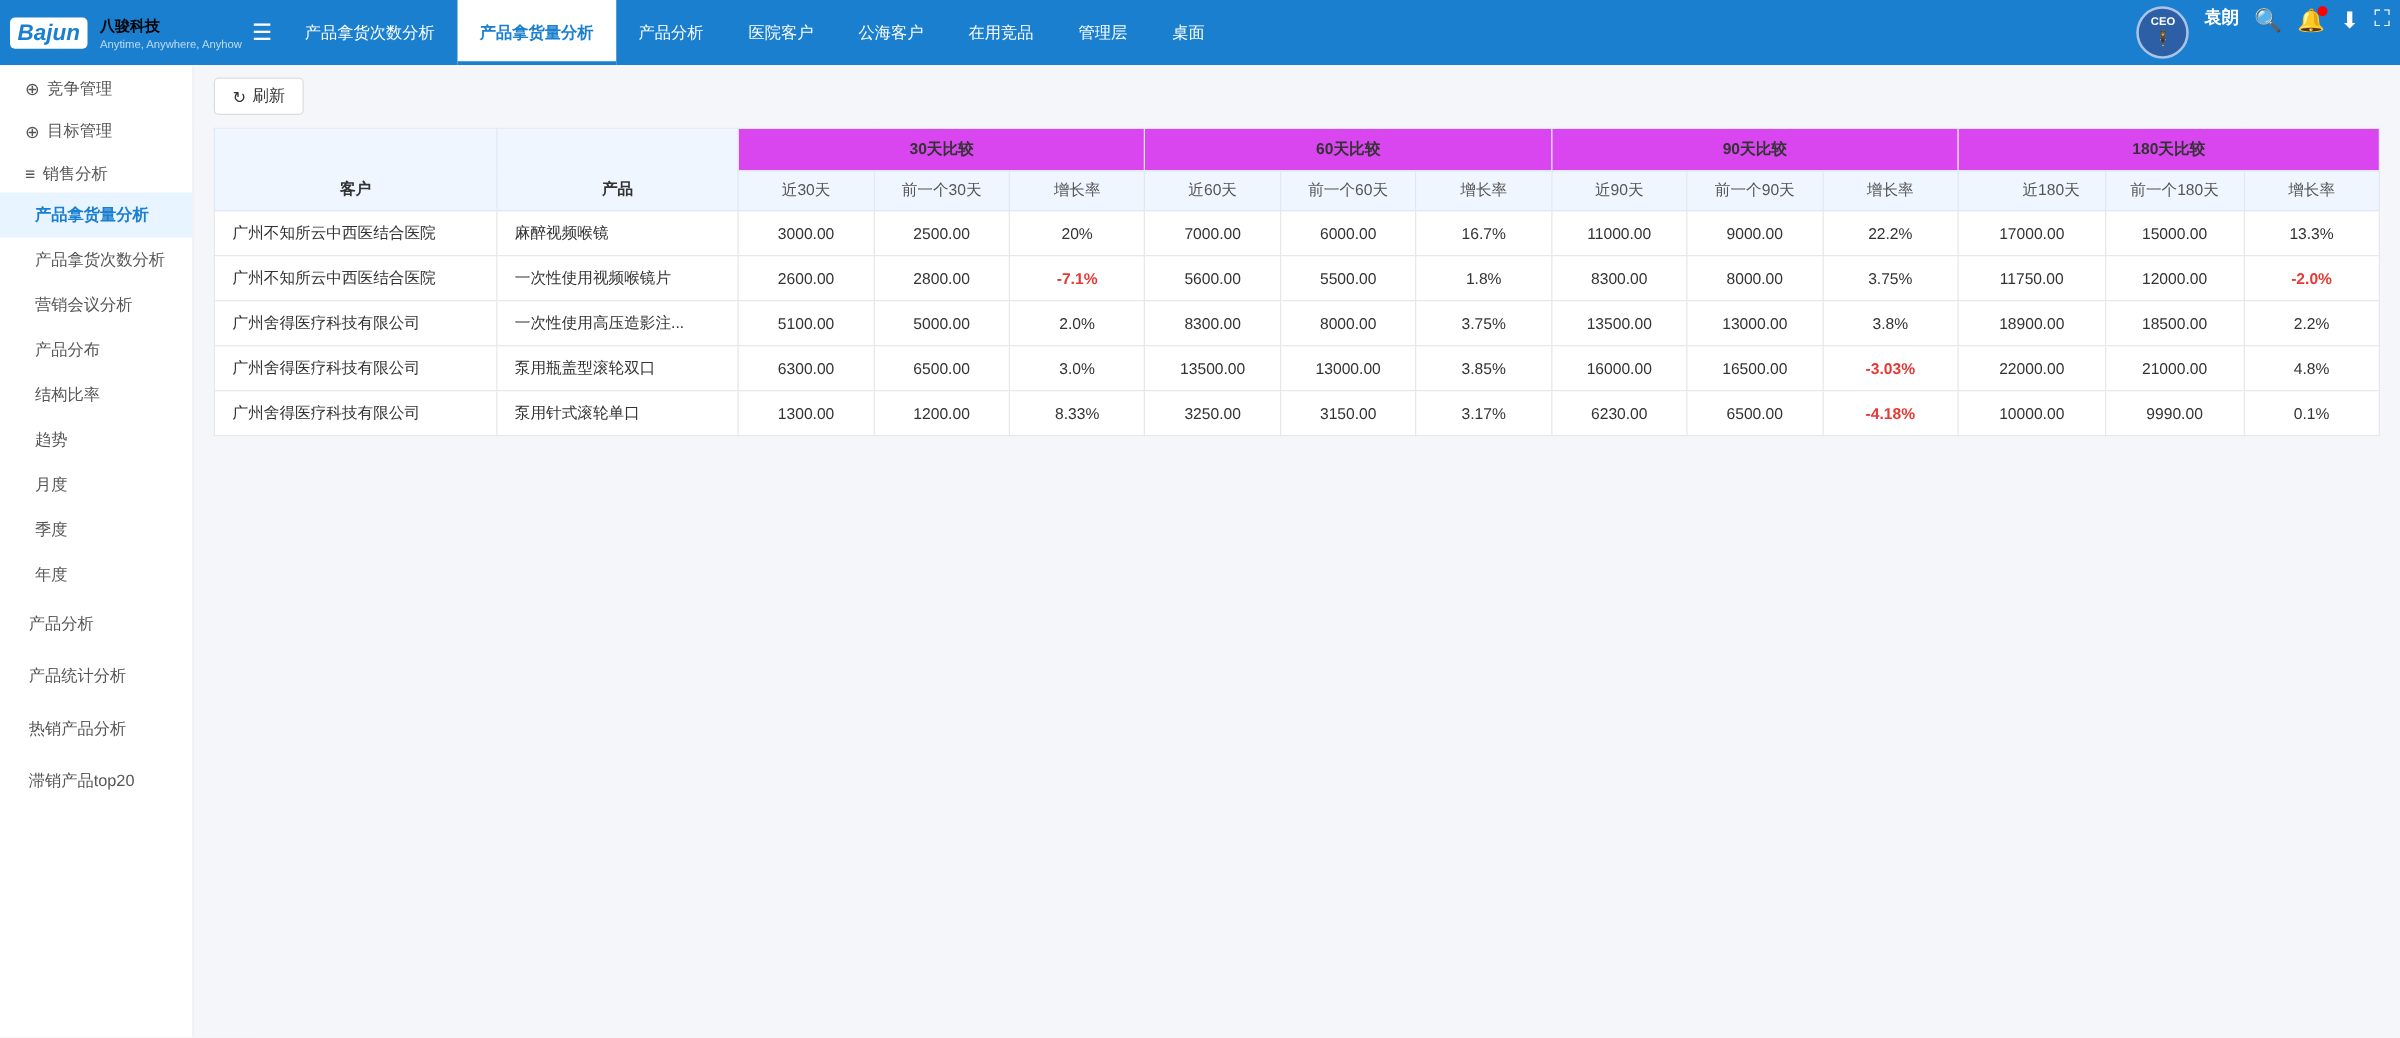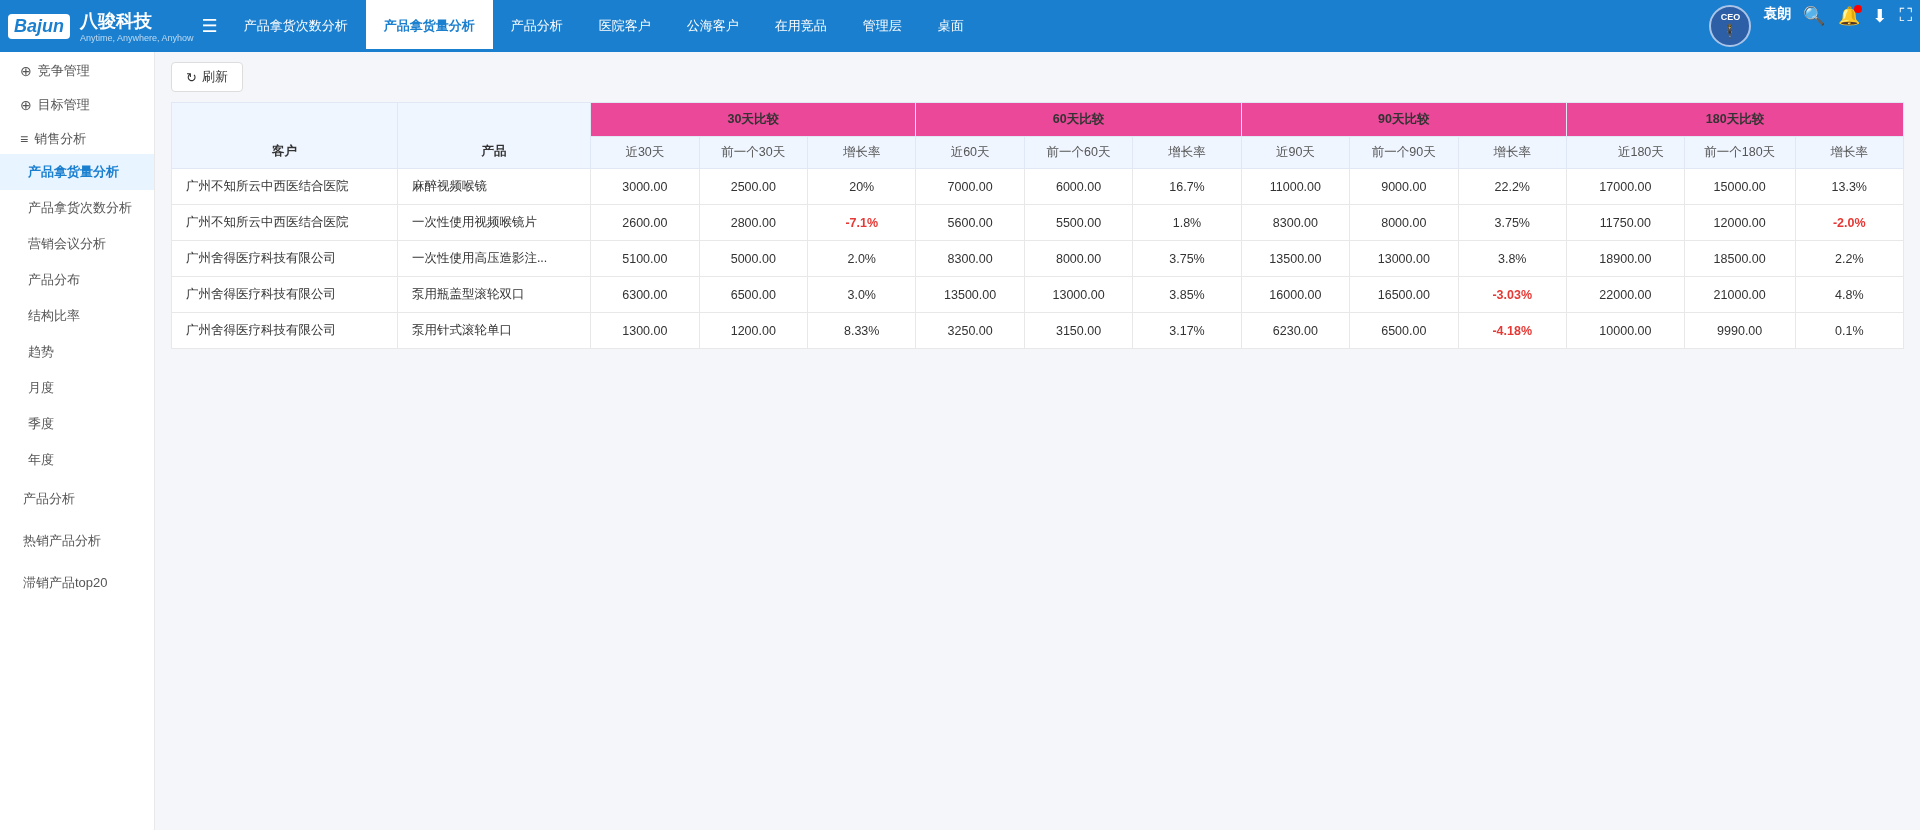--- a/index.html
+++ b/index.html
@@ -176,21 +176,21 @@
       overflow: auto;
       padding: 0 16px 16px;
     }
     table {
       width: 100%;
       border-collapse: collapse;
       background: #fff;
       font-size: 12.5px;
     }
     thead tr:first-child th {
-      background: #ec4899;
+      background: #d946ef;
       font-weight: bold;
       color: #333;
       border: 1px solid #e0e8f5;
       padding: 8px 10px;
       text-align: center;
       white-space: nowrap;
     }
     thead tr:first-child th:nth-child(1),
     thead tr:first-child th:nth-child(2) {
       background: #f0f6ff;
@@ -243,21 +243,21 @@
   </style>
 </head>
 <body>
 
 <div class="top-nav">
   <div class="logo-area">
     <div class="logo-box">
       <span class="logo-text">Bajun</span>
     </div>
     <div style="display:flex;flex-direction:column;margin-left:4px;">
-      <span style="font-size:18px;font-weight:bold;color:#ffffff;">八骏科技</span>
+      <span style="font-size:12px;font-weight:bold;color:#000000;">八骏科技</span>
       <span style="font-size:9px;color:rgba(255,255,255,0.7);">Anytime, Anywhere, Anyhow</span>
     </div>
   </div>
 
   <span class="hamburger-icon">☰</span>
 
   <div class="nav-items" id="nav-items-container">
   <div class="nav-item">产品拿货次数分析</div>
       <div class="nav-item active">产品拿货量分析</div>
       <div class="nav-item">产品分析</div>
@@ -299,20 +299,21 @@
       <div class="sidebar-sub-item active">产品拿货量分析</div>
       <div class="sidebar-sub-item">产品拿货次数分析</div>
       <div class="sidebar-sub-item">营销会议分析</div>
       <div class="sidebar-sub-item">产品分布</div>
       <div class="sidebar-sub-item">结构比率</div>
       <div class="sidebar-sub-item">趋势</div>
       <div class="sidebar-sub-item">月度</div>
       <div class="sidebar-sub-item">季度</div>
       <div class="sidebar-sub-item">年度</div>
       <div class="sidebar-item">产品分析</div>
+      <div class="sidebar-item">产品统计分析</div>
       <div class="sidebar-item">热销产品分析</div>
       <div class="sidebar-item">滞销产品top20</div>
     </div>
 
   <div class="content-area">
     <div class="toolbar">
       <button class="refresh-btn">
         <span>↻</span>
         <span>刷新</span>
       </button>

